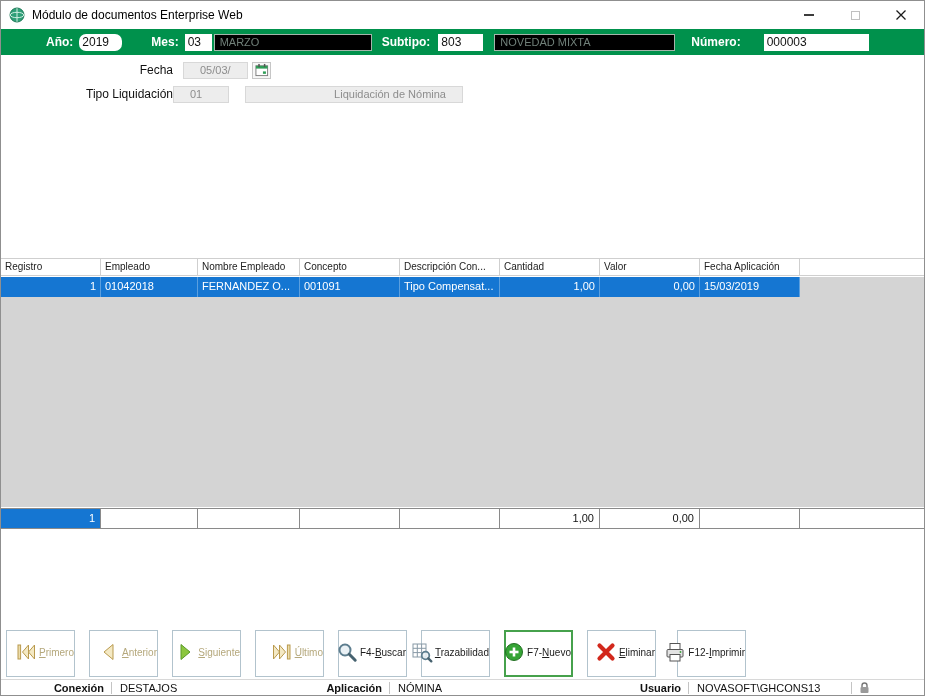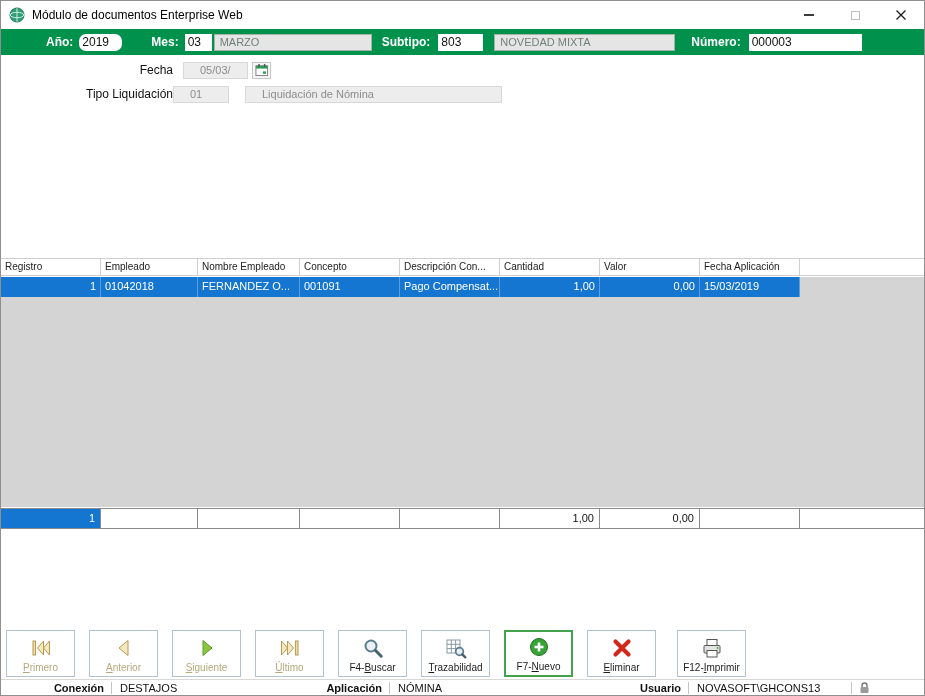--- a/index.html
+++ b/index.html
@@ -11,21 +11,21 @@
   .titlebar .title{font-size:12px;color:#000;margin-left:7px}
   .win-controls{margin-left:auto;display:flex;height:100%}
   .win-btn{width:46px;height:100%;display:flex;align-items:center;justify-content:center;cursor:pointer}
   .min-glyph{width:10px;height:2px;background:#3c3c3c}
   .max-glyph{width:9px;height:9px;border:1.5px solid #c0c0c0}
 
   
   .greenbar{position:absolute;top:28px;left:0;width:100%;height:26px;background:#00914C;display:flex;align-items:center;padding-left:45px;font-size:12px}
   .gb-label{color:#fff;font-weight:bold;white-space:nowrap}
   .gb-input{height:17px;border:none;outline:none;font-size:12px;padding:0 3px;font-family:inherit;color:#111}
-  .gb-dis{height:17px;background:#e5e5e5;color:#71817a;font-size:11px;display:flex;align-items:center;padding:0 5px;border:1px solid #a4b4aa;overflow:hidden;white-space:nowrap}
+  .gb-dis{height:17px;background:#000000;color:#71817a;font-size:11px;display:flex;align-items:center;padding:0 5px;border:1px solid #a4b4aa;overflow:hidden;white-space:nowrap}
 
   
   .form{position:absolute;top:54px;left:0;width:100%}
   .form-row{display:flex;align-items:center;margin-top:6px;height:18px}
   .form-label{width:172px;text-align:right;font-weight:normal;font-size:12px;color:#111}
   .dis-input{background:#ededed;border:1px solid #d8d8d8;color:#8d8d8d;height:17px;font-size:11px;padding:0 16px;font-family:inherit}
   .cal-btn{width:19px;height:17px;margin-left:4px;background:#f7f7f7;border:1px solid #c6c6c6;display:flex;align-items:center;justify-content:center;cursor:pointer;padding:0}
 
   
   .grid-header{position:absolute;top:257px;left:0;width:100%;height:18px;background:#fff;border-top:1px solid #cfcfcf;border-bottom:1px solid #cfcfcf;display:flex;font-size:10px;color:#222}
@@ -36,21 +36,21 @@
   .num{text-align:right}
   .w0{width:100px}.w1{width:97px}.w2{width:102px}.w3{width:100px}.w4{width:100px}.w5{width:100px}.w6{width:100px}.w7{width:100px}.w8{flex:1}
 
   
   .totals{position:absolute;top:507px;left:0;width:100%;height:21px;display:flex;font-size:11px;background:#fff;border-top:1px solid #8a8a8a;border-bottom:1px solid #8a8a8a;color:#111}
   .tc{border-right:1px solid #8a8a8a;padding:3px 5px;overflow:hidden;white-space:nowrap}
   .tc.sel{background:#1576d2;color:#fff;text-align:right}
 
   
   .toolbar{position:absolute;top:629px;left:0;width:100%;height:52px;display:flex;align-items:flex-start;padding-left:5px}
-  .tb-btn{width:69px;height:47px;background:#fff;border:1px solid #b2c3cd;display:flex;flex-direction:column;align-items:center;justify-content:flex-end;padding-bottom:3px;gap:1px;margin-right:14px;cursor:pointer;flex:0 0 auto}
+  .tb-btn{width:69px;height:47px;background:#fff;border:1px solid #b2c3cd;display:flex;flex-direction:row;align-items:center;justify-content:flex-end;padding-bottom:3px;gap:1px;margin-right:14px;cursor:pointer;flex:0 0 auto}
   .tb-btn .icon{height:27px;display:flex;align-items:center;justify-content:center}
   .tb-label{font-size:10px;color:#1c1c1c;white-space:nowrap}
   .tb-btn.disabled{cursor:default}
   .tb-btn.disabled .tb-label{color:#b5a87c}
   .tb-btn.highlight{border:2px solid #46a14c}
   .accel{text-decoration:underline}
   .tb-last{margin-left:7px}
 
   
   .statusbar{position:absolute;bottom:0;left:0;width:100%;height:16px;background:#fff;border-top:1px solid #d8d8d8;display:flex;align-items:center;font-size:11px;color:#111}
@@ -91,41 +91,41 @@
   <div class="greenbar">
     <span class="gb-label">Año:</span>
     <input class="gb-input" style="width: 43px; margin-left: 6px; border-radius: 7px;" value="2019">
     <span class="gb-label" style="margin-left:29px">Mes:</span>
     <input class="gb-input" style="width: 27px; margin-left: 6px;" value="03">
     <div class="gb-dis" style="width:158px;margin-left:2px">MARZO</div>
     <span class="gb-label" style="margin-left:10px">Subtipo:</span>
     <input class="gb-input" style="width: 45px; margin-left: 8px;" value="803">
     <div class="gb-dis" style="width:181px;margin-left:11px">NOVEDAD MIXTA</div>
     <span class="gb-label" style="margin-left:16px">Número:</span>
-    <input class="gb-input" style="width: 113px; margin-left: 8px;" value="000003">
+    <input class="gb-input" style="width: 105px; margin-left: 23px;" value="000003">
   </div>
 
   <div class="form">
     <div class="form-row">
       <span class="form-label">Fecha</span>
       <input class="dis-input" style="width: 65px; margin-left: 10px;" disabled="" value="05/03/2019">
       <button class="cal-btn">
         <svg width="14" height="14" viewBox="0 0 15 14">
           <rect x="1" y="2.5" width="12.5" height="10.5" fill="#fff" stroke="#7a7a7a"></rect>
           <rect x="1" y="2.5" width="12.5" height="3" fill="#2e9e57"></rect>
           <rect x="3.5" y="0.5" width="1.6" height="3.4" fill="#555"></rect>
           <rect x="9.5" y="0.5" width="1.6" height="3.4" fill="#555"></rect>
           <rect x="8.5" y="8.5" width="3.2" height="2.6" fill="#2e9e57"></rect>
         </svg>
       </button>
     </div>
     <div class="form-row">
       <span class="form-label">Tipo Liquidación</span>
       <input class="dis-input" style="width: 56px; margin-left: 0;" disabled="" value="01">
-      <input class="dis-input" style="width: 257px; margin-left: 16px;" disabled="" value="Liquidación de Nómina">
+      <input class="dis-input" style="width: 218px; margin-left: 16px; text-align: right;" disabled="" value="Liquidación de Nómina">
     </div>
   </div>
 
   <div class="grid-header">
     <div class="gh w0">Registro</div>
     <div class="gh w1">Empleado</div>
     <div class="gh w2">Nombre Empleado</div>
     <div class="gh w3">Concepto</div>
     <div class="gh w4">Descripción Con...</div>
     <div class="gh w5">Cantidad</div>
@@ -133,21 +133,21 @@
     <div class="gh w7">Fecha Aplicación</div>
     <div class="w8"></div>
   </div>
 
   <div class="grid-body">
     <div class="grid-row">
       <div class="gc w0 num">1</div>
       <div class="gc w1">01042018</div>
       <div class="gc w2">FERNANDEZ O...</div>
       <div class="gc w3">001091</div>
-      <div class="gc w4">Pago Compensat...</div>
+      <div class="gc w4">Tipo Compensat...</div>
       <div class="gc w5 num">1,00</div>
       <div class="gc w6 num">0,00</div>
       <div class="gc w7">15/03/2019</div>
     </div>
   </div>
 
   <div class="totals">
     <div class="tc sel w0">1</div>
     <div class="tc w1"></div>
     <div class="tc w2"></div>

